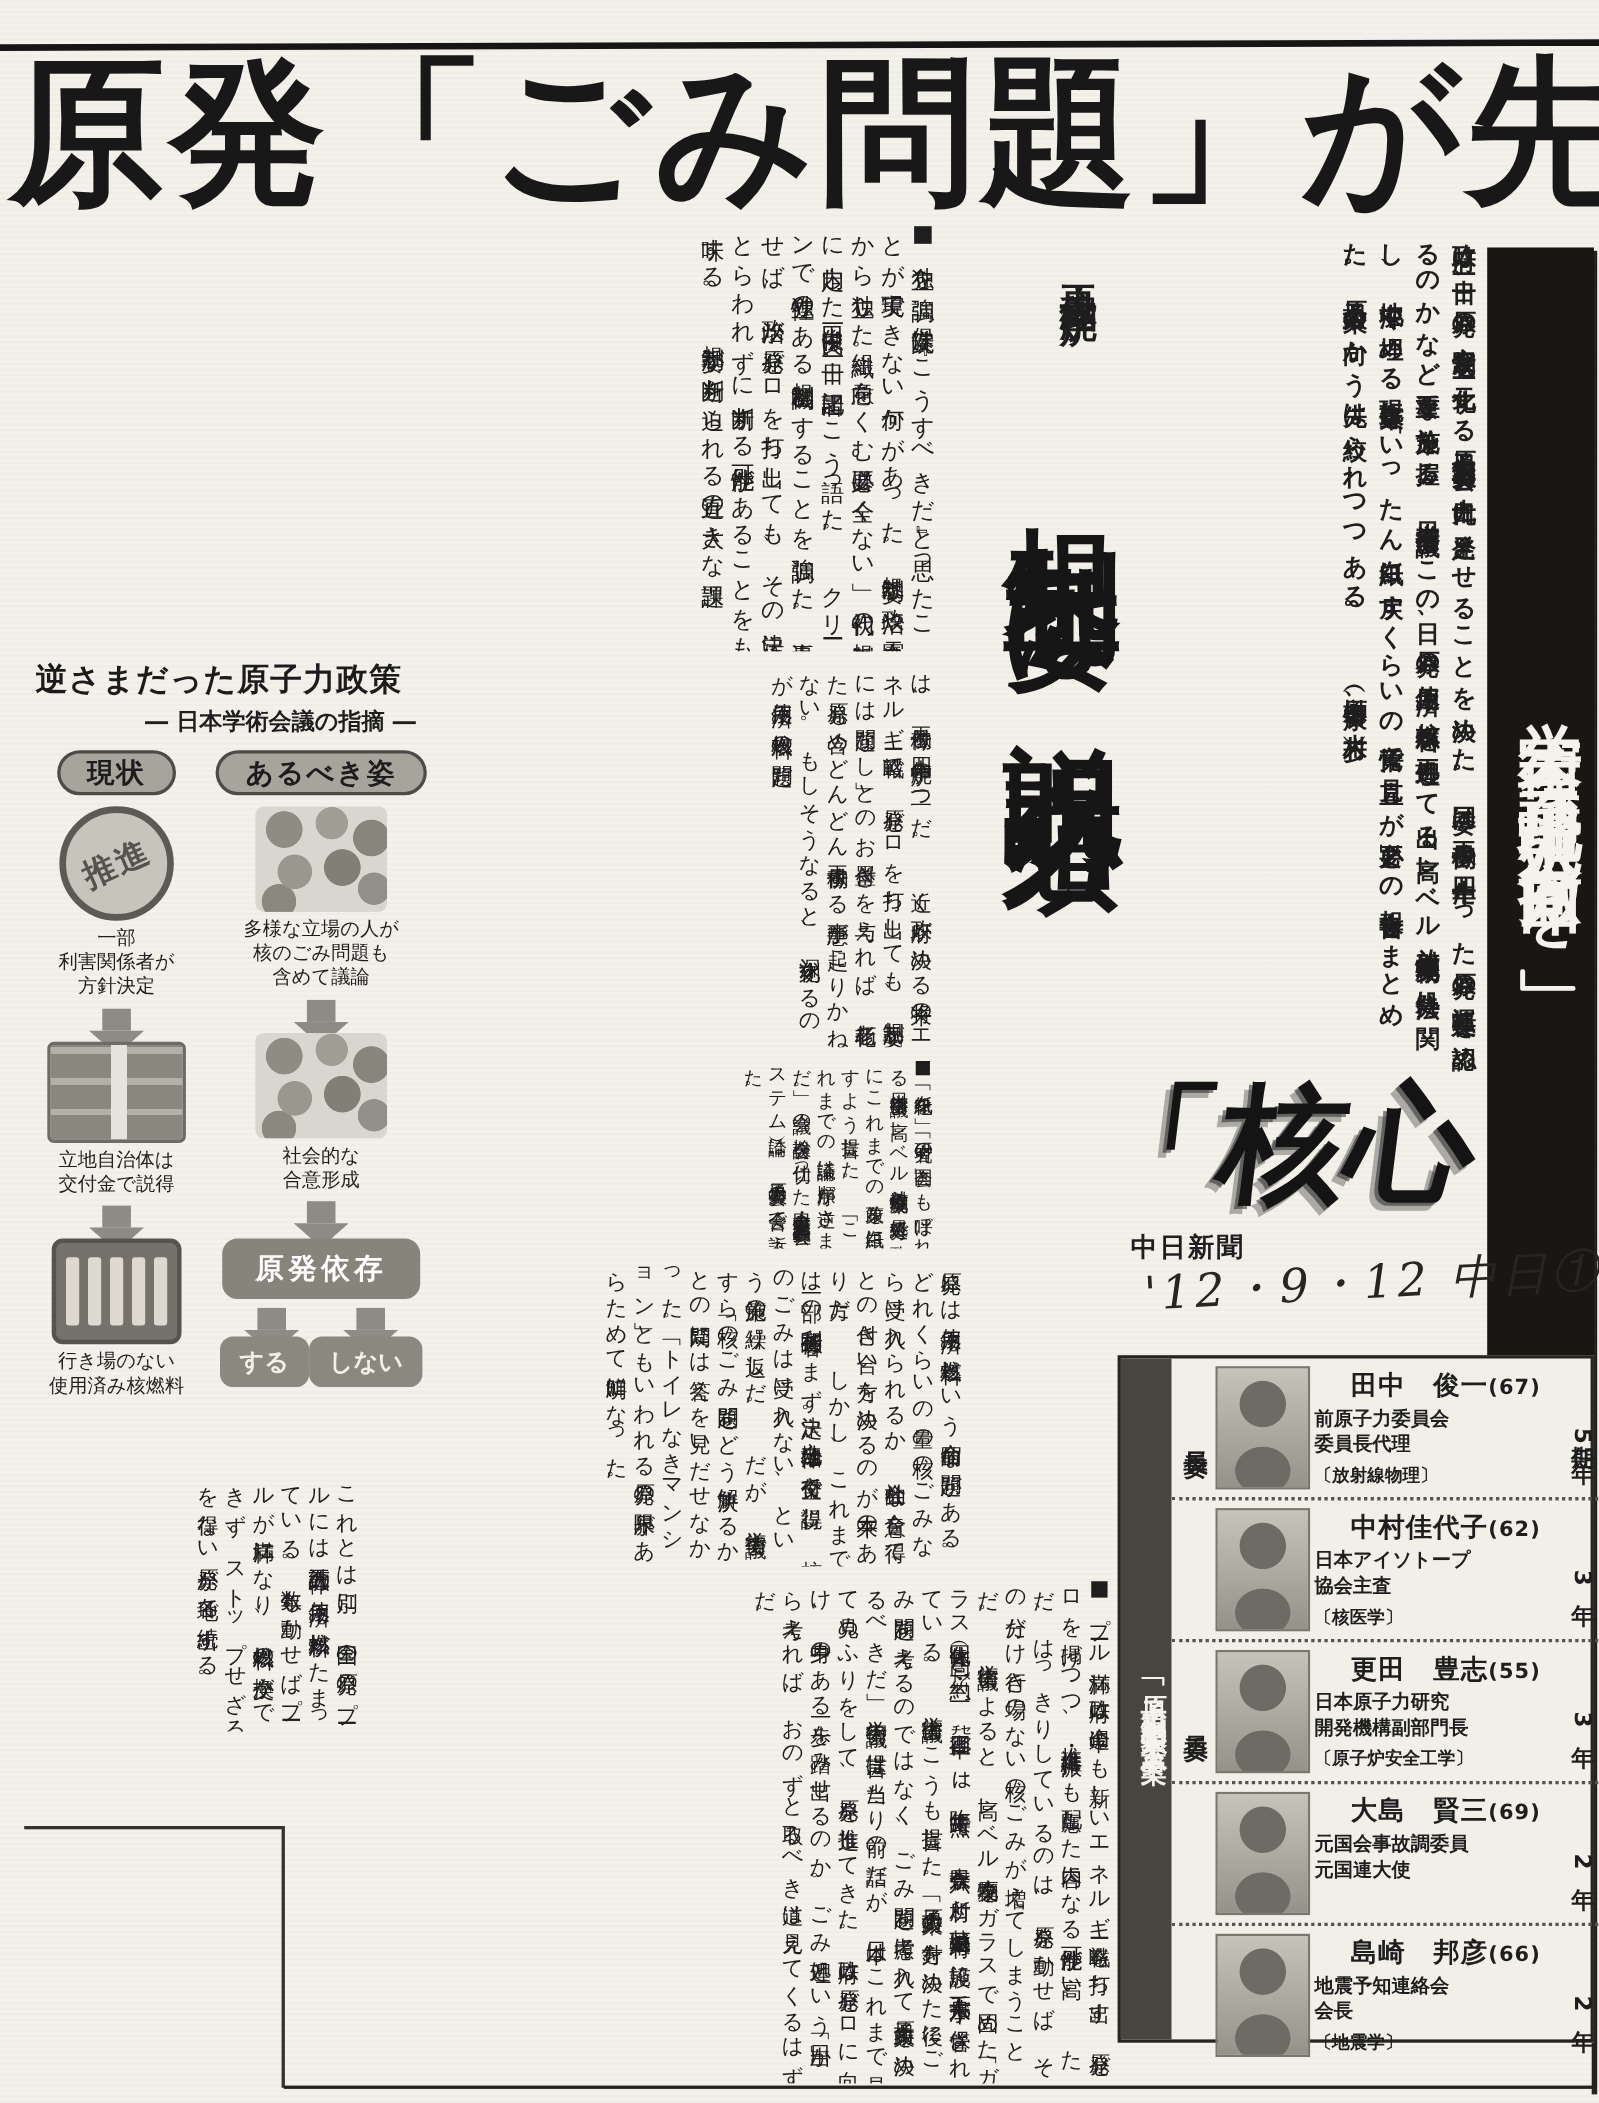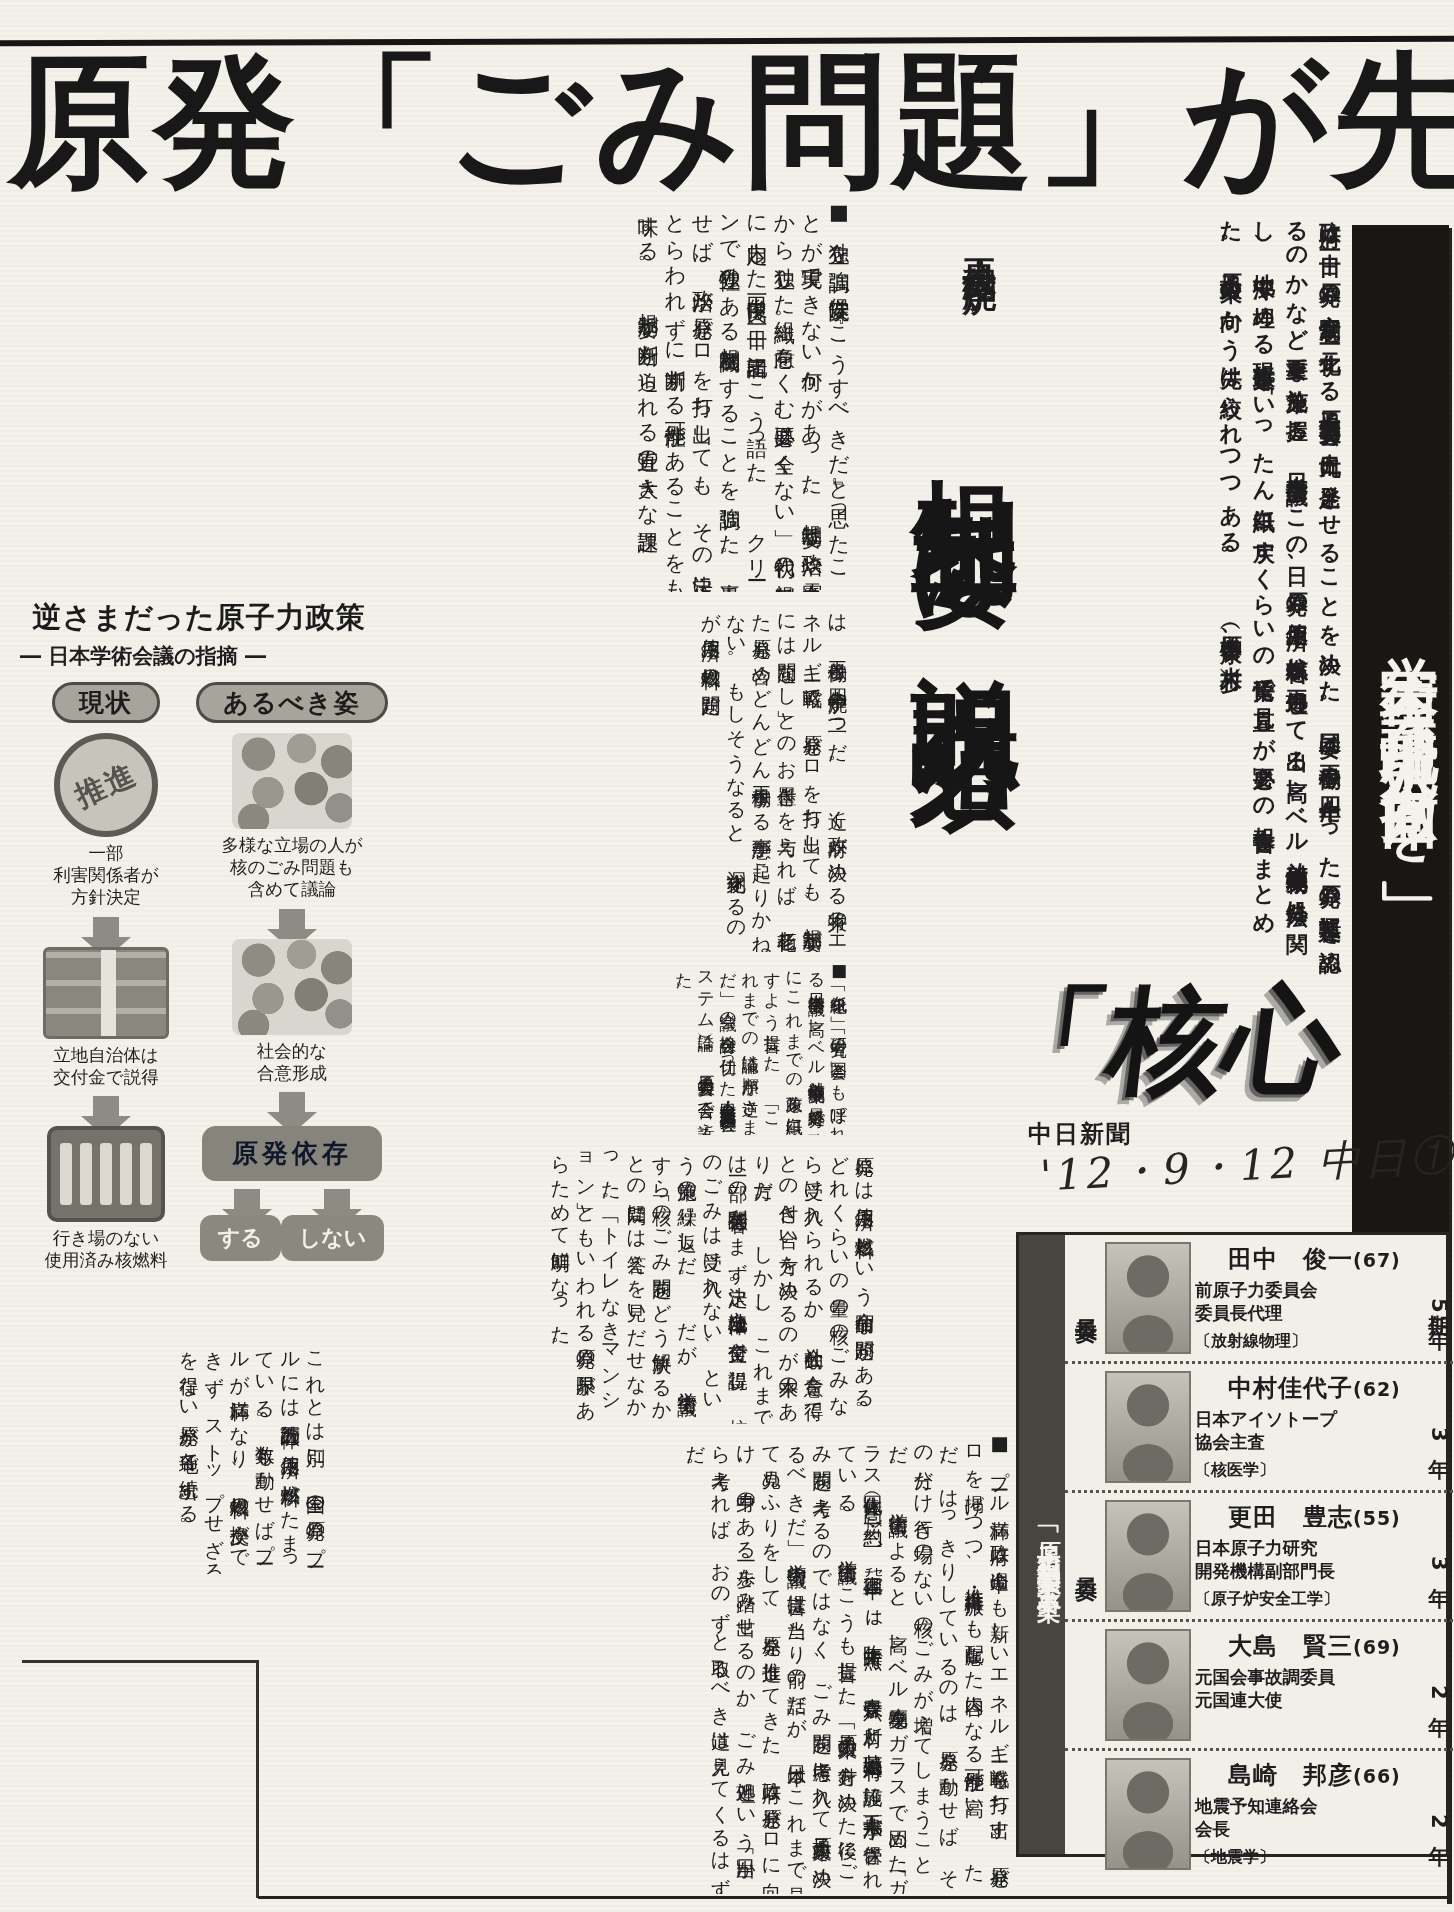--- a/index.html
+++ b/index.html
@@ -68,21 +68,21 @@
   .band1{left:22px;top:200px;width:830px;height:392px;font-size:21px;}
   .band2{left:385px;top:600px;width:465px;height:352px;}
   .band3{left:385px;top:960px;width:465px;height:175px;font-size:17px;letter-spacing:1px;}
   .band4{left:332px;top:1142px;width:545px;height:282px;}
   .band5{left:336px;top:1432px;width:676px;height:462px;}
   .pool-left{left:22px;top:1338px;width:306px;height:236px;}
 
   
   .diagram{left:20px;top:598px;width:358px;height:732px;}
   .dg-title{font-size:29px;font-weight:900;letter-spacing:1px;text-align:center;color:#1b1b1b;}
-  .dg-sub{font-size:21px;font-weight:700;text-align:left;margin-top:4px;}
+  .dg-sub{font-size:21px;font-weight:700;text-align:right;margin-top:4px;}
   .dg-cols{display:flex;justify-content:space-between;margin-top:12px;}
   .dg-col{width:172px;display:flex;flex-direction:column;align-items:center;}
   .pill{
     background:#a7a49c;border:3px solid #4c4b48;border-radius:999px;
     font-size:25px;font-weight:900;padding:1px 24px;color:#1c1c1c;letter-spacing:2px;white-space:nowrap;
   }
   .dg-label{font-size:17.5px;font-weight:400;text-align:center;line-height:1.25;white-space:pre-line;margin-top:6px;}
   .icon-box{margin-top:10px;}
   .stamp{
     width:92px;height:92px;border-radius:50%;border:6px solid #5c5a55;background:#c7c4bc;
@@ -113,21 +113,21 @@
     display:flex;align-items:center;justify-content:center;gap:8px;padding:8px;box-sizing:border-box;
   }
   .fuel i{display:block;width:12px;height:62px;background:#ddd9d1;border-radius:3px;}
   .arrow{width:26px;height:20px;background:#8e8b84;margin-top:8px;}
   .arrow::after{
     content:"";display:block;margin-left:-12px;margin-top:20px;
     border-left:25px solid transparent;border-right:25px solid transparent;border-top:22px solid #8e8b84;
     width:0;height:0;
   }
   .dep-box{
-    margin-top:14px;background:#87847c;border-radius:14px;color:#0f172a;
+    margin-top:14px;background:#87847c;border-radius:14px;color:#ffffff;
     font-size:26px;font-weight:900;letter-spacing:4px;padding:10px 30px;white-space:nowrap;text-align:right;
   }
   .opt-row{display:flex;margin-top:6px;}
   .opt-arrows{display:flex;gap:64px;}
   .opt{
     background:#8b887f;border-radius:12px;color:#f2f0e9;font-size:22px;font-weight:900;
     padding:8px 18px;white-space:nowrap;
   }
 
   

